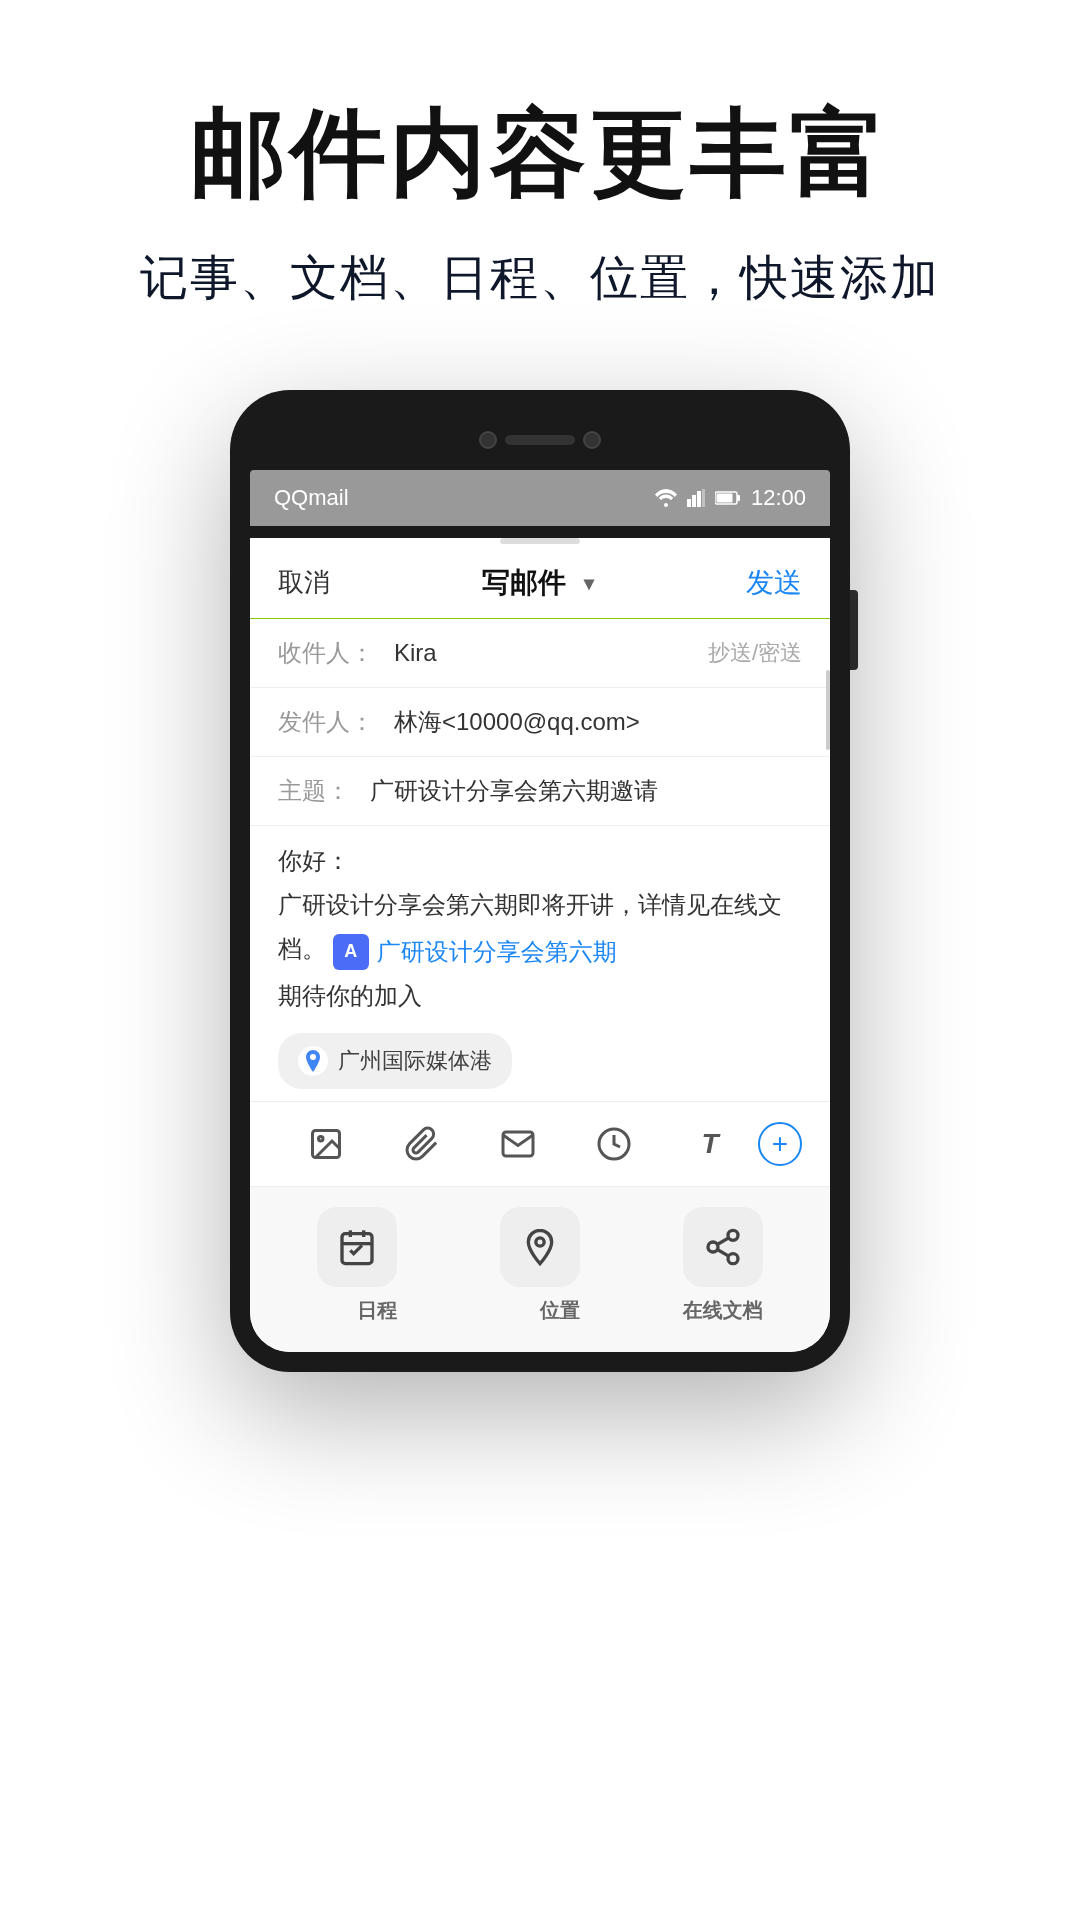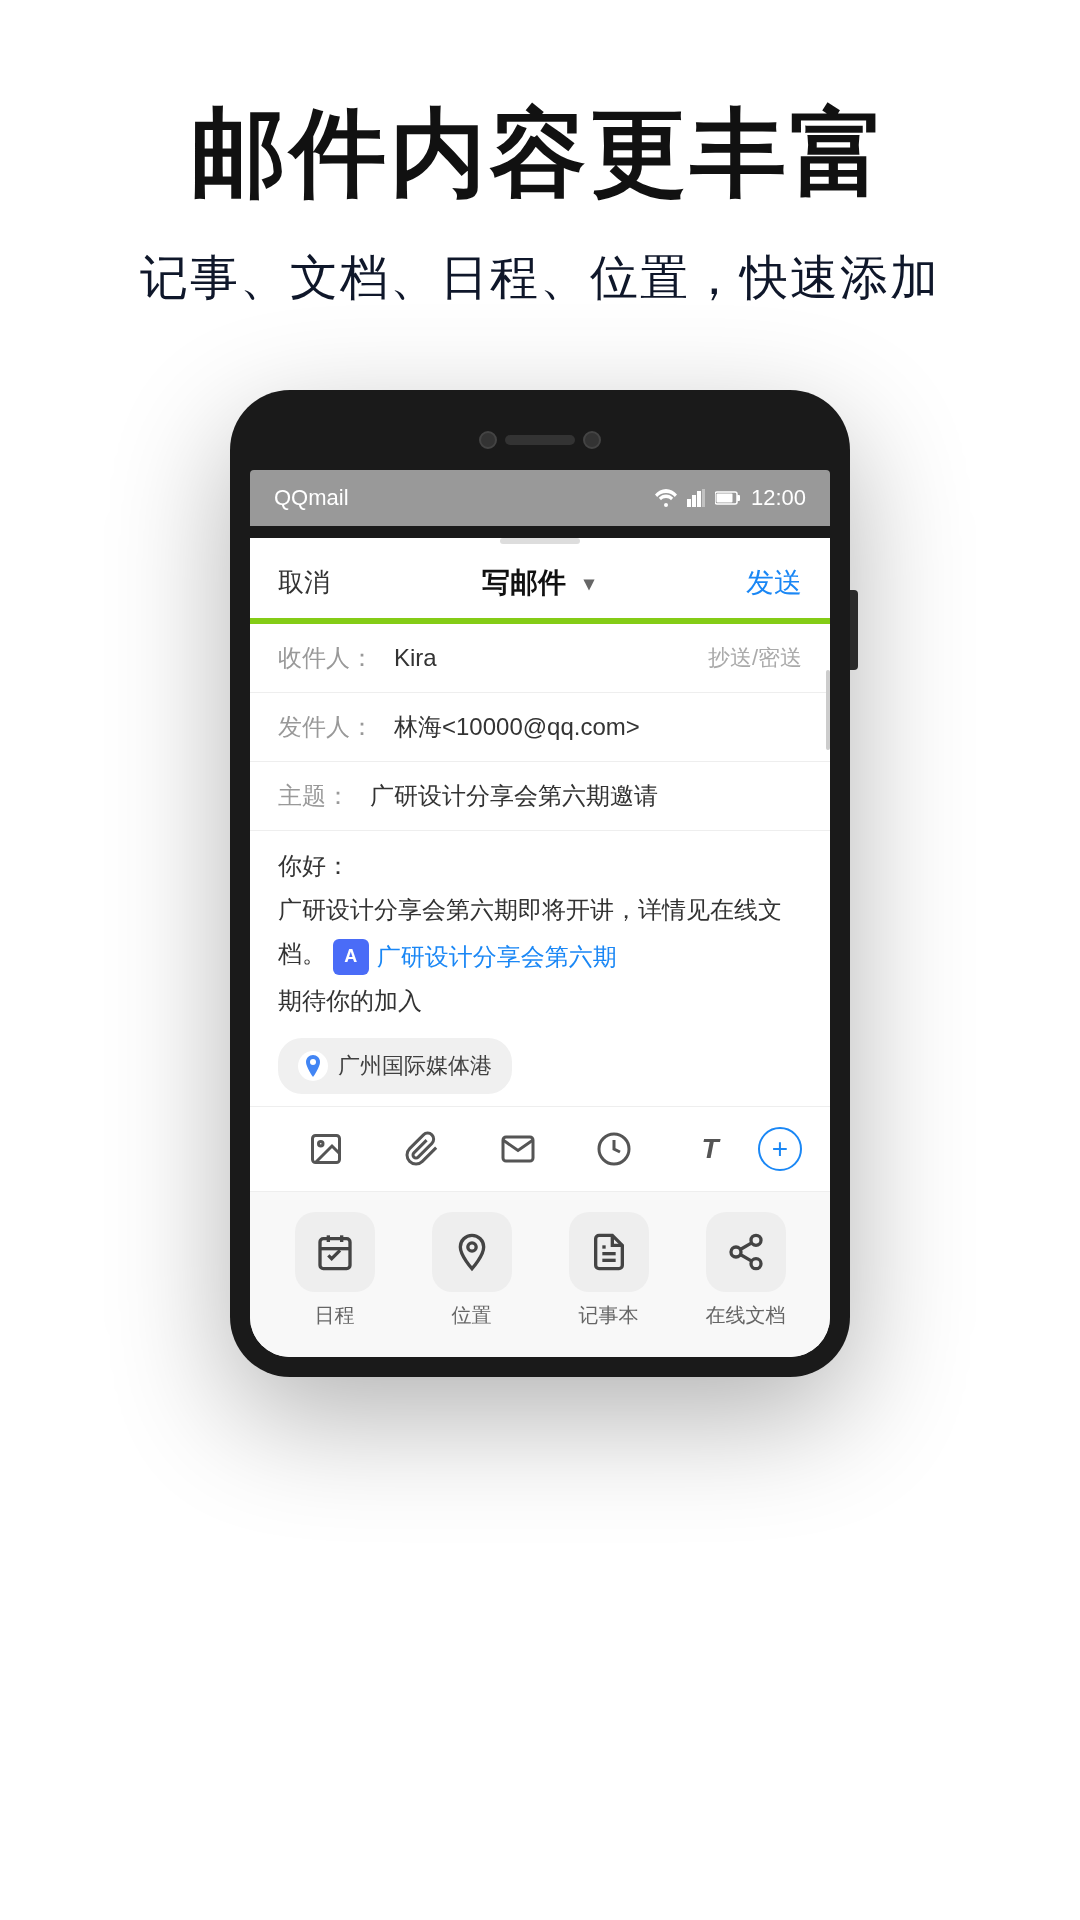--- a/index.html
+++ b/index.html
@@ -143,21 +143,21 @@
       background: #ffffff;
       border-radius: 0 0 40px 40px;
     }
 
     
     .compose-nav {
       display: flex;
       align-items: center;
       justify-content: space-between;
       padding: 20px 28px 16px;
-      border-bottom: 6px solid #84cc16;
+      border-bottom: 1px solid #84cc16;
     }
 
     .nav-cancel {
       font-size: 26px;
       color: #333333;
     }
 
     .nav-title {
       font-size: 28px;
       font-weight: 600;
@@ -360,22 +360,23 @@
       border-top: 1px solid #eeeeee;
       border-radius: 0 0 40px 40px;
       padding: 20px 16px 28px;
       display: flex;
       justify-content: space-around;
     }
 
     .action-item {
       display: flex;
       flex-direction: column;
-      align-items: center;
+      align-items: flex-end;
       gap: 10px;
+      font-weight: bold;
     }
 
     .action-icon-wrap {
       width: 80px;
       height: 80px;
       background: #eeeeee;
       border-radius: 20px;
       display: flex;
       align-items: center;
       justify-content: center;
@@ -580,32 +581,20 @@
           <div class="action-item">
             <div class="action-icon-wrap">
               <svg viewBox="0 0 24 24">
                 <path d="M12 2C8.13 2 5 5.13 5 9c0 5.25 7 13 7 13s7-7.75 7-13c0-3.87-3.13-7-7-7z"></path>
                 <circle cx="12" cy="9" r="2.5"></circle>
               </svg>
             </div>
             <span class="action-label">位置</span>
           </div>
 
-          <div class="action-item">
-            <div class="action-icon-wrap">
-              <svg viewBox="0 0 24 24">
-                <path d="M14 2H6a2 2 0 0 0-2 2v16a2 2 0 0 0 2 2h12a2 2 0 0 0 2-2V8z"></path>
-                <polyline points="14 2 14 8 20 8"></polyline>
-                <line x1="16" y1="13" x2="8" y2="13"></line>
-                <line x1="16" y1="17" x2="8" y2="17"></line>
-                <polyline points="10 9 9 9 8 9"></polyline>
-              </svg>
-            </div>
-            <span class="action-label">记事本</span>
-          </div>
 
           <div class="action-item">
             <div class="action-icon-wrap">
               <svg viewBox="0 0 24 24">
                 <circle cx="18" cy="5" r="3"></circle>
                 <circle cx="6" cy="12" r="3"></circle>
                 <circle cx="18" cy="19" r="3"></circle>
                 <line x1="8.59" y1="13.51" x2="15.42" y2="17.49"></line>
                 <line x1="15.41" y1="6.51" x2="8.59" y2="10.49"></line>
               </svg>

